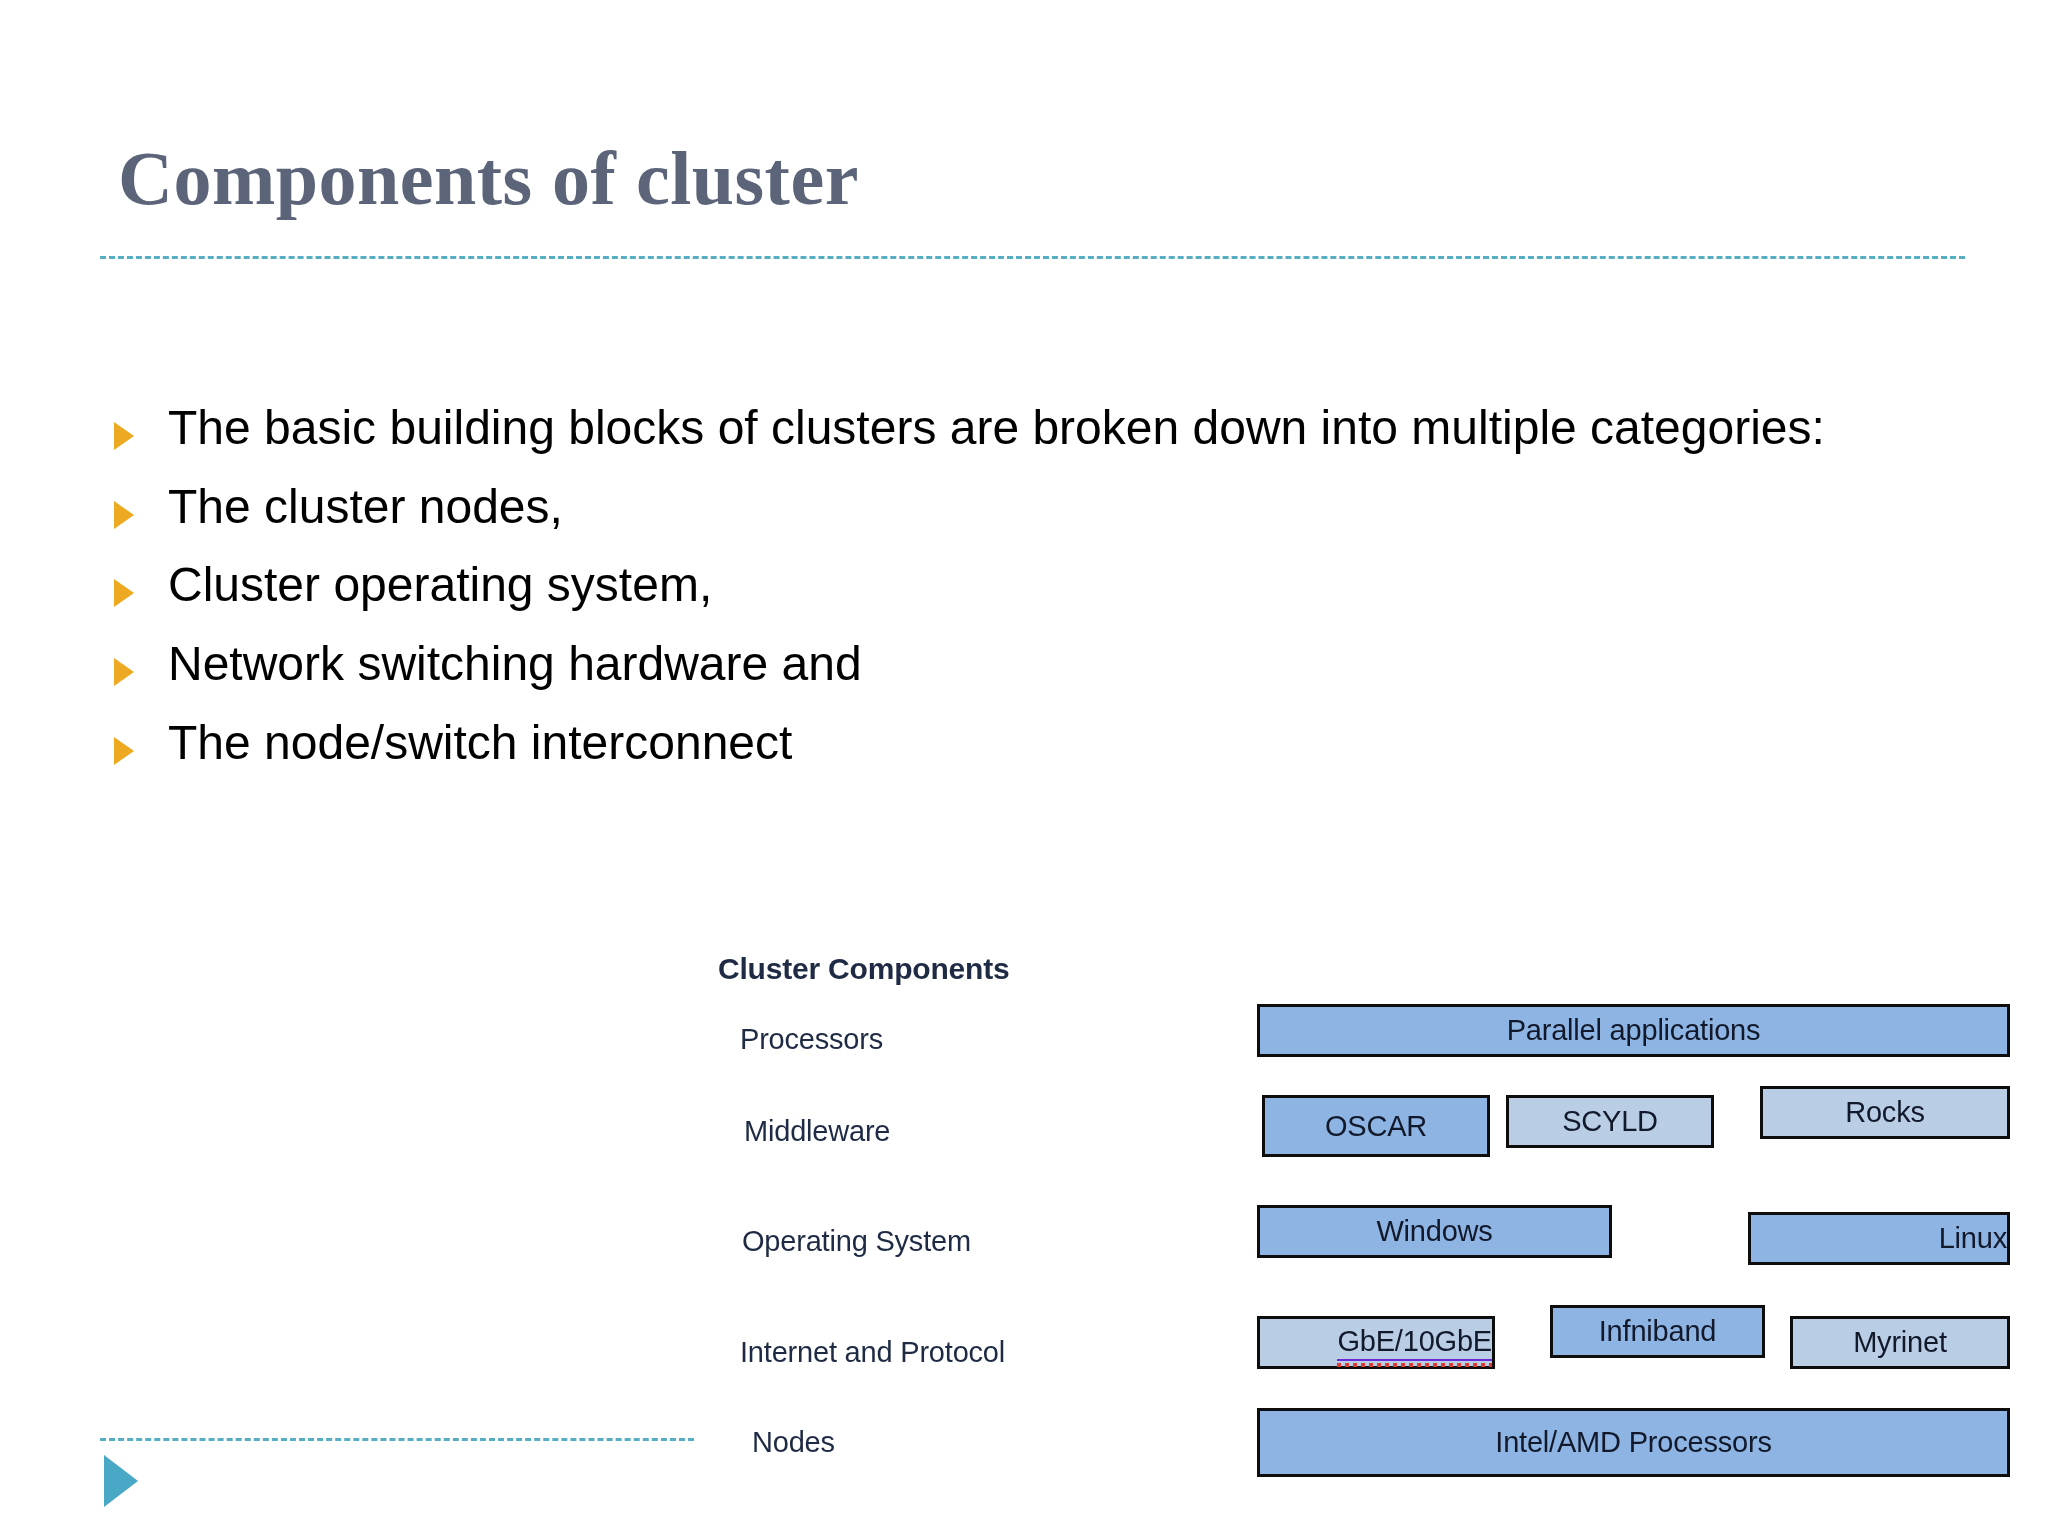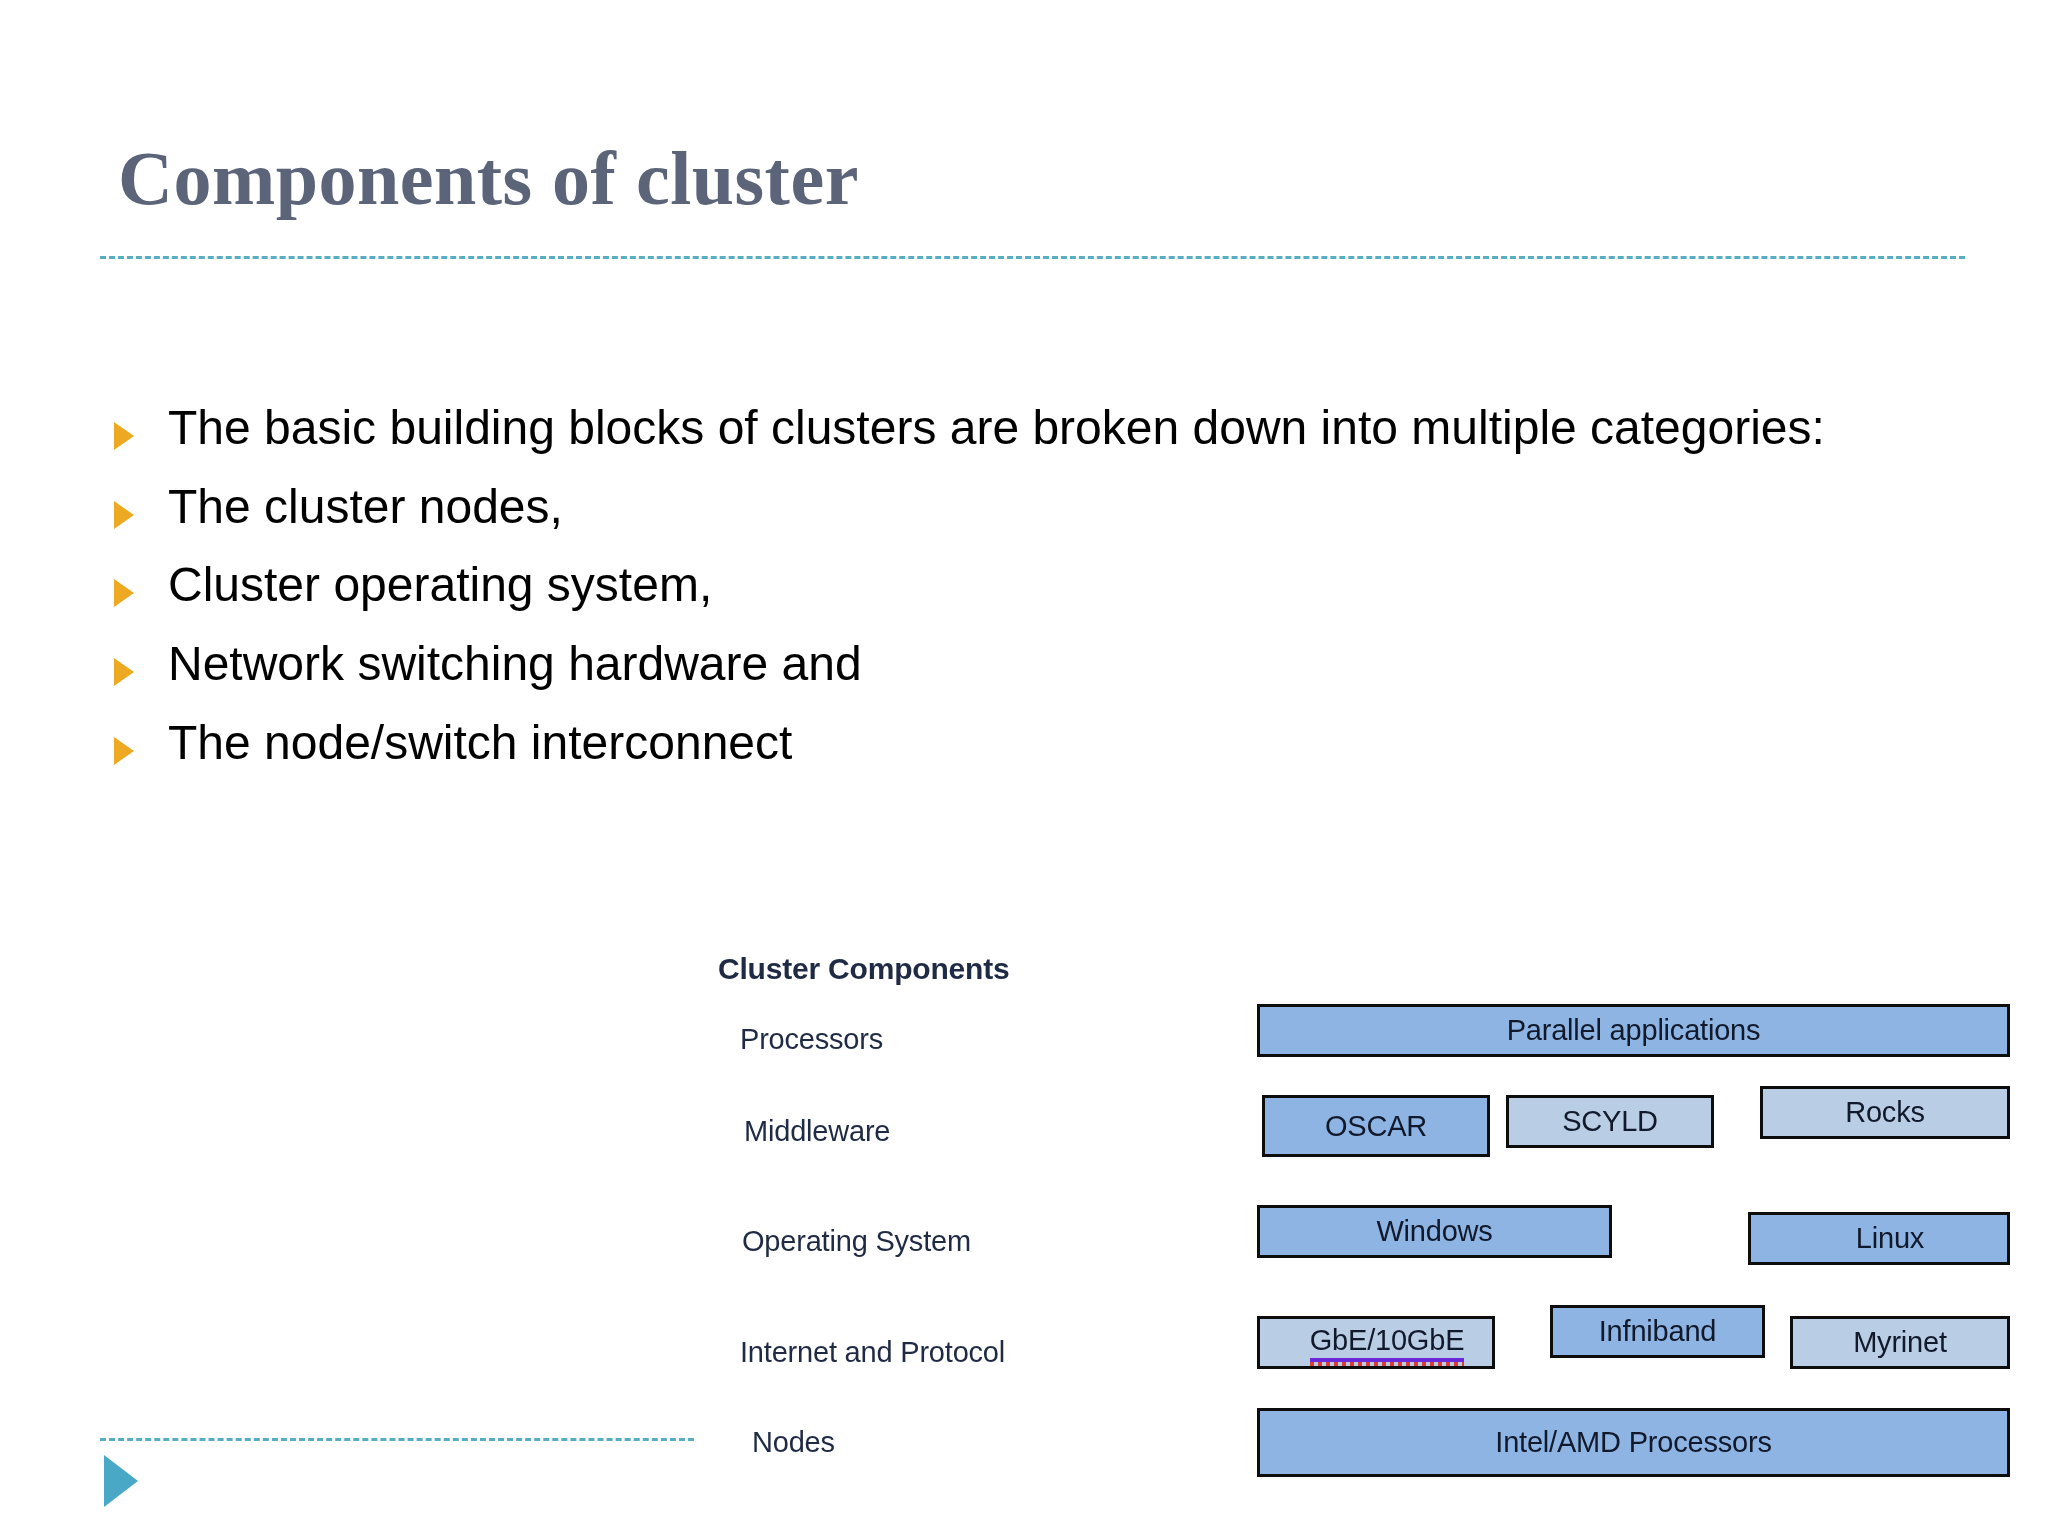--- a/index.html
+++ b/index.html
@@ -132,28 +132,28 @@
     border: 3px solid #0d0d0d;
     display: flex;
     align-items: center;
     font-family: "Liberation Sans", sans-serif;
     font-size: 29px;
     color: #11192b;
     letter-spacing: -0.2px;
     white-space: nowrap;
   }
   .dbox.center { justify-content: center; }
-  .dbox.left   { justify-content: center; padding-left: 22px; }
+  .dbox.left   { justify-content: flex-end; padding-left: 22px; }
   .fill-strong { background: #8db4e3; }
   .fill-light  { background: #b9cde5; }
 
   .spell {
     position: relative;
     text-decoration: none;
-    border-bottom: 4px solid #6d28d9;
+    border-bottom: 2px solid #6d28d9;
     padding-bottom: 1px;
   }
   .spell::after {
     content: "";
     position: absolute;
     left: 0;
     right: 0;
     bottom: -8px;
     height: 4px;
     background-image:

